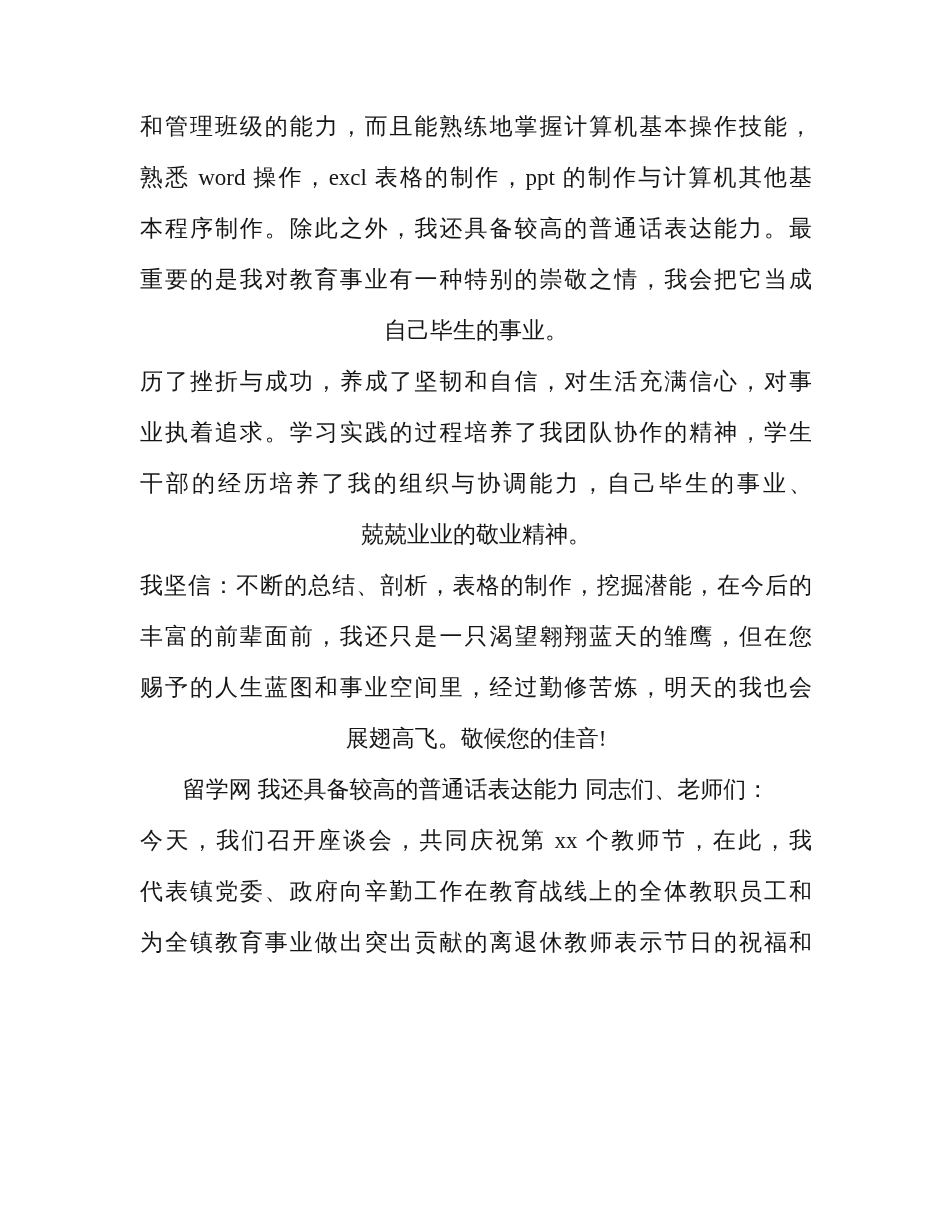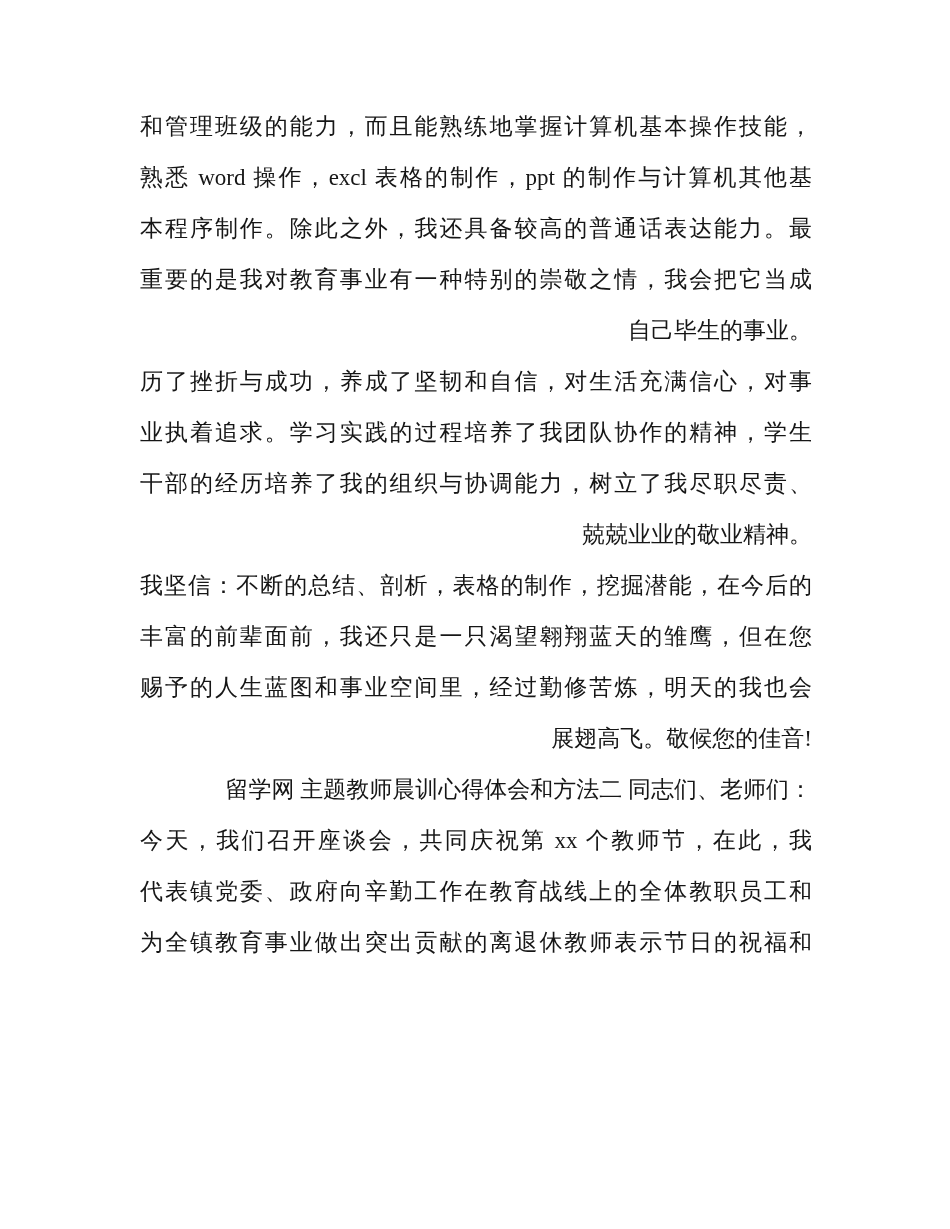--- a/index.html
+++ b/index.html
@@ -19,44 +19,44 @@
     position: absolute;
     left: 140px;
     top: 101px;
     width: 672px;
     color: #161616;
     font-size: 23px;
     line-height: 51px;
   }
   .text-line {
     width: 672px;
-    text-align: right;
+    text-align: center;
     white-space: normal;
   }
   .text-line.fill {
     text-align: justify;
     text-align-last: justify;
   }
 </style>
 </head>
 <body>
 
 <div class="page">
   <div class="doc-body">
     <div class="text-line fill">和管理班级的能力，而且能熟练地掌握计算机基本操作技能，</div>
     <div class="text-line fill">熟悉 word 操作，excl 表格的制作，ppt 的制作与计算机其他基</div>
     <div class="text-line fill">本程序制作。除此之外，我还具备较高的普通话表达能力。最</div>
     <div class="text-line fill">重要的是我对教育事业有一种特别的崇敬之情，我会把它当成</div>
     <div class="text-line">自己毕生的事业。</div>
     <div class="text-line fill">历了挫折与成功，养成了坚韧和自信，对生活充满信心，对事</div>
     <div class="text-line fill">业执着追求。学习实践的过程培养了我团队协作的精神，学生</div>
-    <div class="text-line fill">干部的经历培养了我的组织与协调能力，树立了我尽职尽责、</div>
+    <div class="text-line fill">干部的经历培养了我的组织与协调能力，自己毕生的事业、</div>
     <div class="text-line">兢兢业业的敬业精神。</div>
     <div class="text-line fill">我坚信：不断的总结、剖析，表格的制作，挖掘潜能，在今后的</div>
     <div class="text-line fill">丰富的前辈面前，我还只是一只渴望翱翔蓝天的雏鹰，但在您</div>
     <div class="text-line fill">赐予的人生蓝图和事业空间里，经过勤修苦炼，明天的我也会</div>
     <div class="text-line">展翅高飞。敬候您的佳音!</div>
-    <div class="text-line">留学网 主题教师晨训心得体会和方法二 同志们、老师们：</div>
+    <div class="text-line">留学网 我还具备较高的普通话表达能力 同志们、老师们：</div>
     <div class="text-line fill">今天，我们召开座谈会，共同庆祝第 xx 个教师节，在此，我</div>
     <div class="text-line fill">代表镇党委、政府向辛勤工作在教育战线上的全体教职员工和</div>
     <div class="text-line fill">为全镇教育事业做出突出贡献的离退休教师表示节日的祝福和</div>
   </div>
 </div>
 
 </body></html>

